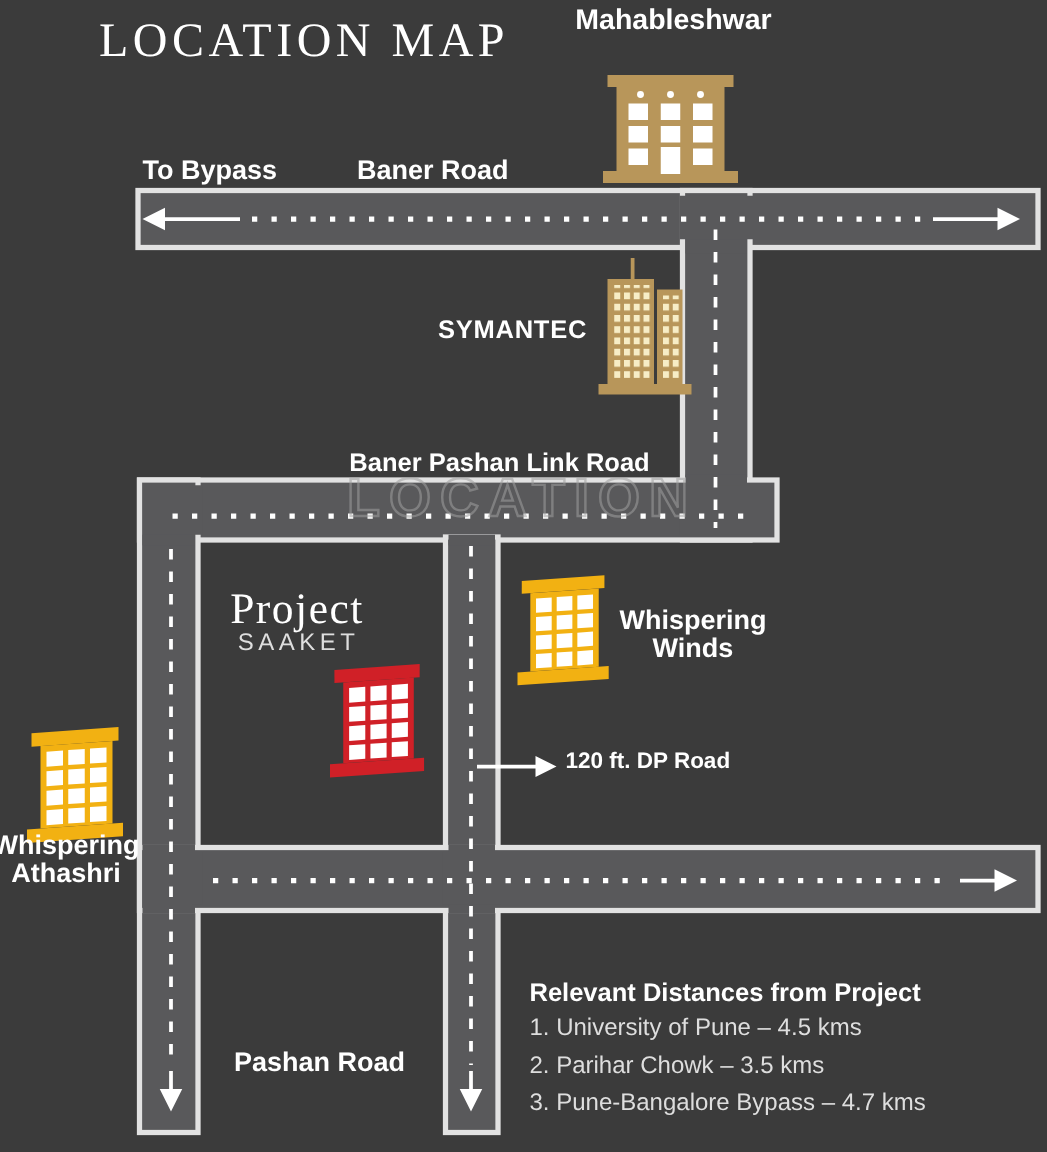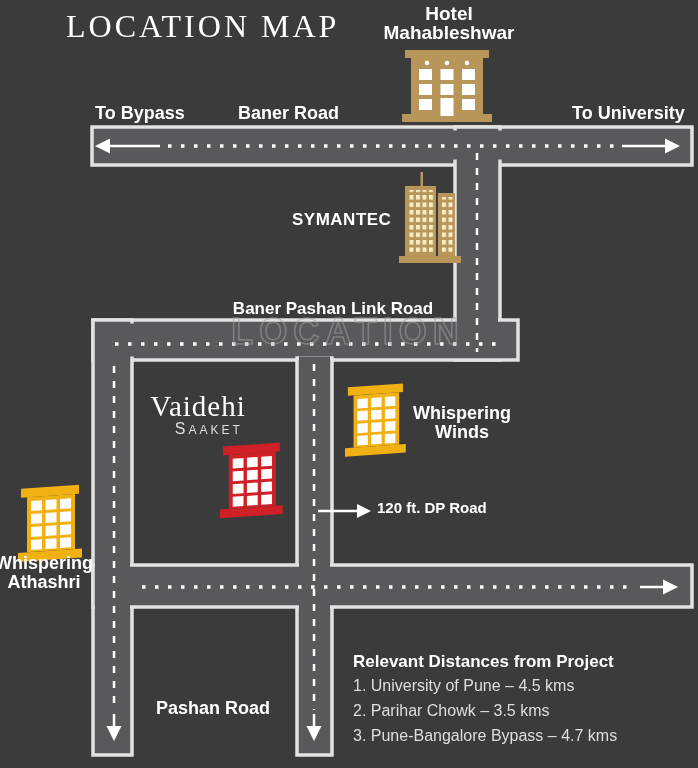--- a/index.html
+++ b/index.html
@@ -17,21 +17,21 @@
   #link-road-label{font-size:17px;}
   #dp-label{font-size:15px;}
   #watermark{
     position:absolute;transform:translateX(-50%);
     font-size:36px;font-weight:700;letter-spacing:6px;white-space:nowrap;
     color:transparent;-webkit-text-stroke:1.6px var(--watermark_stroke,#9f9f9f);
     opacity:.55;pointer-events:none;
   }
   #brand{position:absolute;transform:translateX(-50%);text-align:center;}
   .brand-name{font-family:"Liberation Serif",serif;font-size:29px;letter-spacing:1px;line-height:1;}
-  .brand-sub{font-size:12px;letter-spacing:3px;text-align:right;padding-right:3px;margin-top:-1px;color:var(--text_dim,#e0e0e0);}
+  .brand-sub{font-size:16px;letter-spacing:3px;text-align:right;padding-right:3px;margin-top:-1px;color:var(--text_dim,#e0e0e0);}
   .brand-sub::first-letter{font-size:16px;}
   #distances{position:absolute;}
   #distances .heading{font-weight:700;font-size:17px;margin-bottom:1px;}
   #distances .item{font-weight:400;font-size:16px;line-height:25px;color:var(--text_dim,#e0e0e0);}
 </style>
 </head>
 <body>
 
 <div class="stage">
 
@@ -141,34 +141,32 @@
     <use href="#bldg-proto" transform="translate(345,378) scale(0.95)" style="fill:var(--building_yellow,#f2b112)"></use>
     <use href="#bldg-proto" transform="translate(220,437) scale(0.98)" style="fill:var(--building_red,#d02027)"></use>
     <use href="#bldg-proto" transform="translate(18,479)" style="fill:var(--building_yellow,#f2b112)"></use>
   </svg>
 
   <div id="watermark" style="left:348px;top:311px">LOCATION</div>
 
   <div class="lbl" id="title" style="left:66px;top:10px">LOCATION MAP</div>
 
   <div class="lbl center" id="hotel-label" style="left:449px;top:4px">
-    <div>Hotel</div>
     <div>Mahableshwar</div>
   </div>
 
   <div class="lbl" style="left:95px;top:104px">To Bypass</div>
   <div class="lbl" style="left:238px;top:104px">Baner Road</div>
-  <div class="lbl" style="left:572px;top:104px">To University</div>
 
   <div class="lbl" id="symantec-label" style="left:292px;top:211px">SYMANTEC</div>
 
   <div class="lbl center" id="link-road-label" style="left:333px;top:300px">Baner Pashan Link Road</div>
 
   <div id="brand" style="left:198px;top:392px">
-    <div class="brand-name">Vaidehi</div>
+    <div class="brand-name">Project</div>
     <div class="brand-sub">SAAKET</div>
   </div>
 
   <div class="lbl center" style="left:462px;top:404px">
     <div>Whispering</div>
     <div>Winds</div>
   </div>
 
   <div class="lbl" id="dp-label" style="left:377px;top:500px">120 ft. DP Road</div>
 

